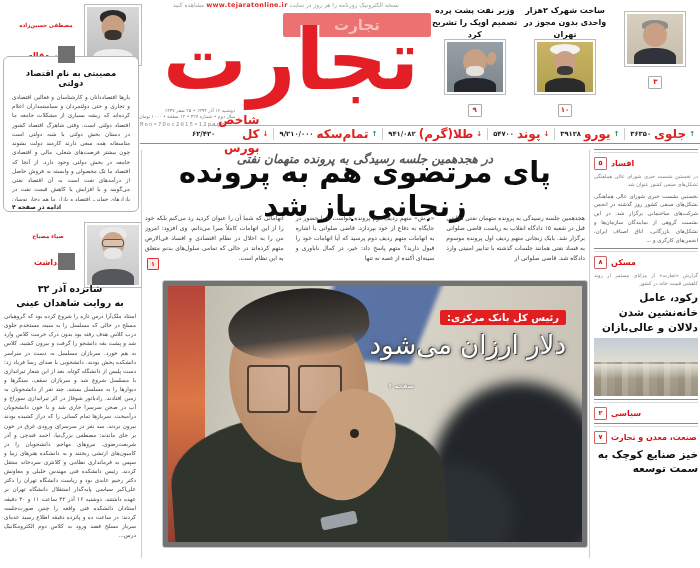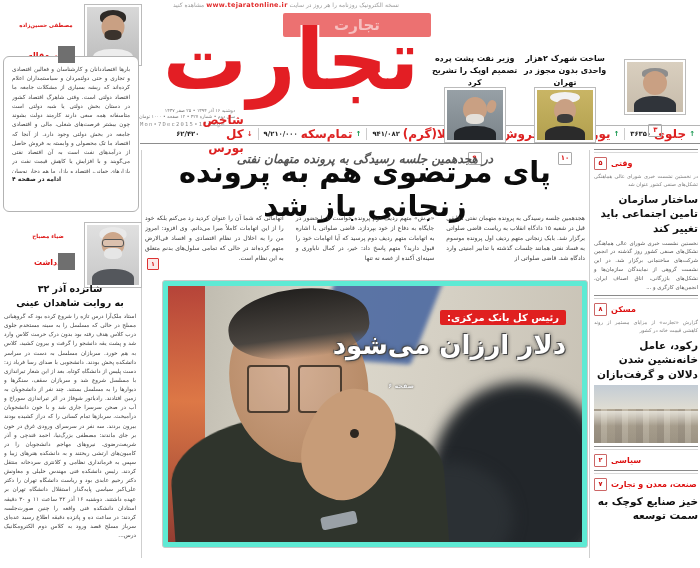--- a/index.html
+++ b/index.html
@@ -31,21 +31,21 @@
         justify-content:space-between;}
   .tk{display:flex;align-items:center;gap:3px;padding:0 5px;border-left:1px solid #ccc;height:12px;}
   .tk:last-child{border-left:none;}
   .tk .lbl{color:#d22;font-size:12px;font-weight:bold;}
   .tk .val{color:#222;font-size:6.8px;font-weight:bold;}
   .tk .arr{font-size:7px;font-weight:bold;}
   .up{color:#0d9448;} .down{color:#d32f2f;}
 
   
   .stories{left:432px;top:5px;width:266px;height:118px;display:flex;gap:5px;}
-  .story{flex:1;text-align:center;margin-top:48px;}
+  .story{flex:1;text-align:center;}
   .story .t{font-size:8px;line-height:1.5;font-weight:bold;color:#111;height:28px;}
   .story .ph{width:56px;height:50px;margin:6px auto 0;border:1px solid #bbb;background:#fff;padding:2px;}
   .story .pgbox{width:12px;height:11px;margin:9px auto 0;border:1px solid #aaa;border-radius:1px;
         color:#d22;font-size:7px;line-height:11px;font-weight:bold;}
 
   .portrait{position:relative;width:100%;height:100%;overflow:hidden;}
   .pp{position:absolute;left:50%;transform:translateX(-50%);}
   .p-head{border-radius:50%;}
   .p-body{border-radius:45% 45% 0 0;}
 
@@ -59,21 +59,21 @@
   .kicker{left:140px;top:152px;width:450px;text-align:center;font-size:12px;font-weight:bold;color:#555;font-style:italic;}
   .headline{left:140px;top:155px;width:450px;text-align:center;font-size:29px;font-weight:900;
         color:#0c0c0c;letter-spacing:-1px;}
   .maincols{left:145px;top:213px;width:440px;height:54px;display:flex;gap:12px;overflow:hidden;}
   .maincols .col{flex:1;font-size:6px;line-height:1.65;color:#3c3c3c;text-align:justify;}
   .marker1{left:147px;top:258px;width:10px;height:10px;border:1px solid #d33;background:#fbe9e9;
         color:#d22;font-size:6.5px;line-height:10px;text-align:center;font-weight:bold;border-radius:1px;}
 
   
   .photo-frame{left:162px;top:280px;width:414px;height:256px;border:1px solid #c9c9c9;border-radius:3px;
-        background:#5eead4;padding:5px;}
+        background:#737373;padding:5px;}
   .photo-main{position:relative;width:100%;height:100%;overflow:hidden;
         background:linear-gradient(100deg,#b9b5a9 0%,#dcd8cc 38%,#d5d0c4 62%,#c7c1b4 100%);}
   .pm-red{position:absolute;left:0;top:0;width:9%;height:100%;
         background:linear-gradient(#b5372c,#e0703a 45%,#8e2f24);opacity:.9;}
   .pm-blue{position:absolute;left:37%;top:-12px;width:26%;height:34%;background:#44639f;
         transform:skewX(-18deg) rotate(4deg);filter:blur(2px);opacity:.85;}
   .pm-chair{position:absolute;right:-28px;bottom:-40px;width:180px;height:200px;background:#22262a;
         border-radius:50%;filter:blur(7px);}
   .pm-chair2{position:absolute;left:52%;bottom:-30px;width:130px;height:110px;background:#2b3034;
         border-radius:50%;filter:blur(7px);}
@@ -90,21 +90,21 @@
   .pm-glass{position:absolute;top:31%;width:9.5%;height:17%;border:2px solid #4c3d30;
         border-radius:4px;background:rgba(255,255,255,.14);}
   .pm-g1{left:19%;} .pm-g2{left:31.5%;}
   .pm-hand{position:absolute;left:33%;top:40%;width:21%;height:44%;background:#c79c78;
         border-radius:46%;transform:rotate(24deg);}
   .pm-ring{position:absolute;left:44%;top:56%;width:9px;height:9px;background:#2c2620;border-radius:50%;}
   .pm-watch{position:absolute;left:37%;bottom:6%;width:36px;height:13px;background:#9aa1a7;
         border-radius:3px;transform:rotate(-12deg);}
   .pm-cap{position:absolute;right:16px;top:24px;background:#e02020;color:#fff;font-size:10px;
         font-weight:bold;padding:2px 7px;border-radius:2px;}
-  .pm-title{position:absolute;right:16px;top:44px;color:#fff;font-size:26px;font-weight:700;
+  .pm-title{position:absolute;right:16px;top:44px;color:#fff;font-size:26px;font-weight:400;
         text-shadow:0 0 4px rgba(40,40,40,.95),1px 1px 0 #555,-1px -1px 0 #555;}
   .pm-page{position:absolute;right:168px;top:96px;color:#f2f2f2;font-size:6.5px;font-weight:bold;
         text-shadow:0 0 2px #333;}
 
   
   .sidebar{left:594px;top:146px;width:104px;}
   .sb-rule{border-top:1px solid #8a8a8a;border-bottom:1px solid #d8d8d8;height:2px;margin:3px 0 4px;}
   .sb-head{display:flex;justify-content:flex-end;align-items:center;gap:4px;margin:1px 0 3px;}
   .sb-num{width:11px;height:11px;border:1px solid #c66;border-radius:1px;color:#c11;
         font-size:6.5px;line-height:11px;text-align:center;font-weight:bold;flex:0 0 auto;}
@@ -170,21 +170,21 @@
       <span class="lbl">جلوی</span>
       <span class="val">۳۶۳۵۰</span>
     </div>
     <div class="tk">
       <span class="arr up">↑</span>
       <span class="lbl">یورو</span>
       <span class="val">۳۹۱۲۸</span>
     </div>
     <div class="tk">
       <span class="arr down">↓</span>
-      <span class="lbl">فروش</span>
+      <span class="lbl">پوند</span>
       <span class="val">۵۴۷۰۰</span>
     </div>
     <div class="tk">
       <span class="arr down">↓</span>
       <span class="lbl">طلا(گرم)</span>
       <span class="val">۹۴۱/۰۸۲</span>
     </div>
     <div class="tk">
       <span class="arr up">↑</span>
       <span class="lbl">تمام‌سکه</span>
@@ -261,35 +261,34 @@
       <div class="pm-cap">رئیس کل بانک مرکزی:</div>
       <div class="pm-title">دلار ارزان می‌شود</div>
       <div class="pm-page">صفحه ۶</div>
     </div>
   </div>
 
   <div class="abs sidebar">
     <div class="sb-rule"></div>
     <div>
       <div class="sb-head">
-        <span class="sb-name">وقتی</span>
+        <span class="sb-name">افساد</span>
         <span class="sb-num">۵</span>
       </div>
       <div class="sb-kick">در نخستین نشست خبری شورای عالی هماهنگی تشکل‌های صنفی کشور عنوان شد</div>
-      <div class="sb-title">ساختار سازمان تامین اجتماعی باید تغییر کند</div>
       <div class="sb-body">نخستین نشست خبری شورای عالی هماهنگی تشکل‌های صنفی کشور روز گذشته در انجمن شرکت‌های ساختمانی برگزار شد. در این نشست گروهی از نمایندگان سازمان‌ها و تشکل‌های بازرگانی، اتاق اصناف ایران، انجمن‌های کارگری و ...</div>
     </div>
     <div class="sb-rule"></div>
     <div>
       <div class="sb-head">
         <span class="sb-name">مسکن</span>
         <span class="sb-num">۸</span>
       </div>
       <div class="sb-kick">گزارش «تجارت» از مزایای مستمر از روند کاهشی قیمت خانه در کشور</div>
-      <div class="sb-title">رکود، عامل خانه‌نشین شدن دلالان و گرفت‌بازان</div>
+      <div class="sb-title">رکود، عامل خانه‌نشین شدن دلالان و عالی‌بازان</div>
       <div class="city">
         <div class="blocks"></div>
           <div class="haze"></div>
       </div>
     </div>
     <div class="sb-rule"></div>
     <div>
       <div class="sb-head">
         <span class="sb-name">سیاسی</span>
         <span class="sb-num">۲</span>
@@ -311,20 +310,21 @@
       <div class="pp" style="top:3px;width:26px;height:14px;background:#2e2a27;border-radius:50% 50% 35% 35%;"></div>
       <div class="pp p-head" style="top:8px;width:23px;height:24px;background:#c9a083;"></div>
       <div class="pp" style="top:23px;width:17px;height:10px;background:#3b332d;border-radius:40%;"></div>
       <div class="pp p-body" style="bottom:-4px;width:40px;height:18px;background:#ededed;"></div>
     </div>
   </div>
   <div class="abs auth-name name1">مصطفی حسین‌زاده</div>
   <div class="abs sec-label lbl1">سرمقاله</div>
   <div class="abs gray-sq sq1"></div>
   <div class="abs edit-box">
+    <div class="edit-title">مصیبتی به نام اقتصاد دولتی</div>
     <div class="edit-body">بارها اقتصاددانان و کارشناسان و فعالین اقتصادی و تجاری و حتی دولتمردان و سیاستمداران اعلام کرده‌اند که ریشه بسیاری از مشکلات جامعه ما اقتصاد دولتی است. وقتی شاهرگ اقتصاد کشور در دستان بخش دولتی یا شبه دولتی است متاسفانه همه سعی دارند کارمند دولت بشوند چون بیشتر فرصت‌های شغلی، مالی و اقتصادی جامعه در بخش دولتی وجود دارد. از آنجا که اقتصاد ما تک محصولی و وابسته به فروش حاصل از درآمدهای نفت است به آن اقتصاد نفتی می‌گویند و با افزایش یا کاهش قیمت نفت در بازارهای جهانی، اقتصاد و بازار ما هم دچار نوسان و تلاطم خواهد شد.</div>
     <div class="edit-cont">ادامه در صفحه ۴</div>
   </div>
 
   <div class="abs auth-frame auth2">
     <div class="portrait bg-zia">
       <div class="pp" style="top:2px;width:27px;height:13px;background:#e9e9e9;border-radius:50% 50% 35% 35%;"></div>
       <div class="pp p-head" style="top:7px;width:23px;height:24px;background:#cda78b;"></div>
       <div class="pp" style="top:23px;width:18px;height:11px;background:#e6e6e6;border-radius:40%;"></div>
       <div class="pp" style="top:14px;width:20px;height:6px;border:1px solid #555;border-radius:3px;background:rgba(255,255,255,.3);"></div>

